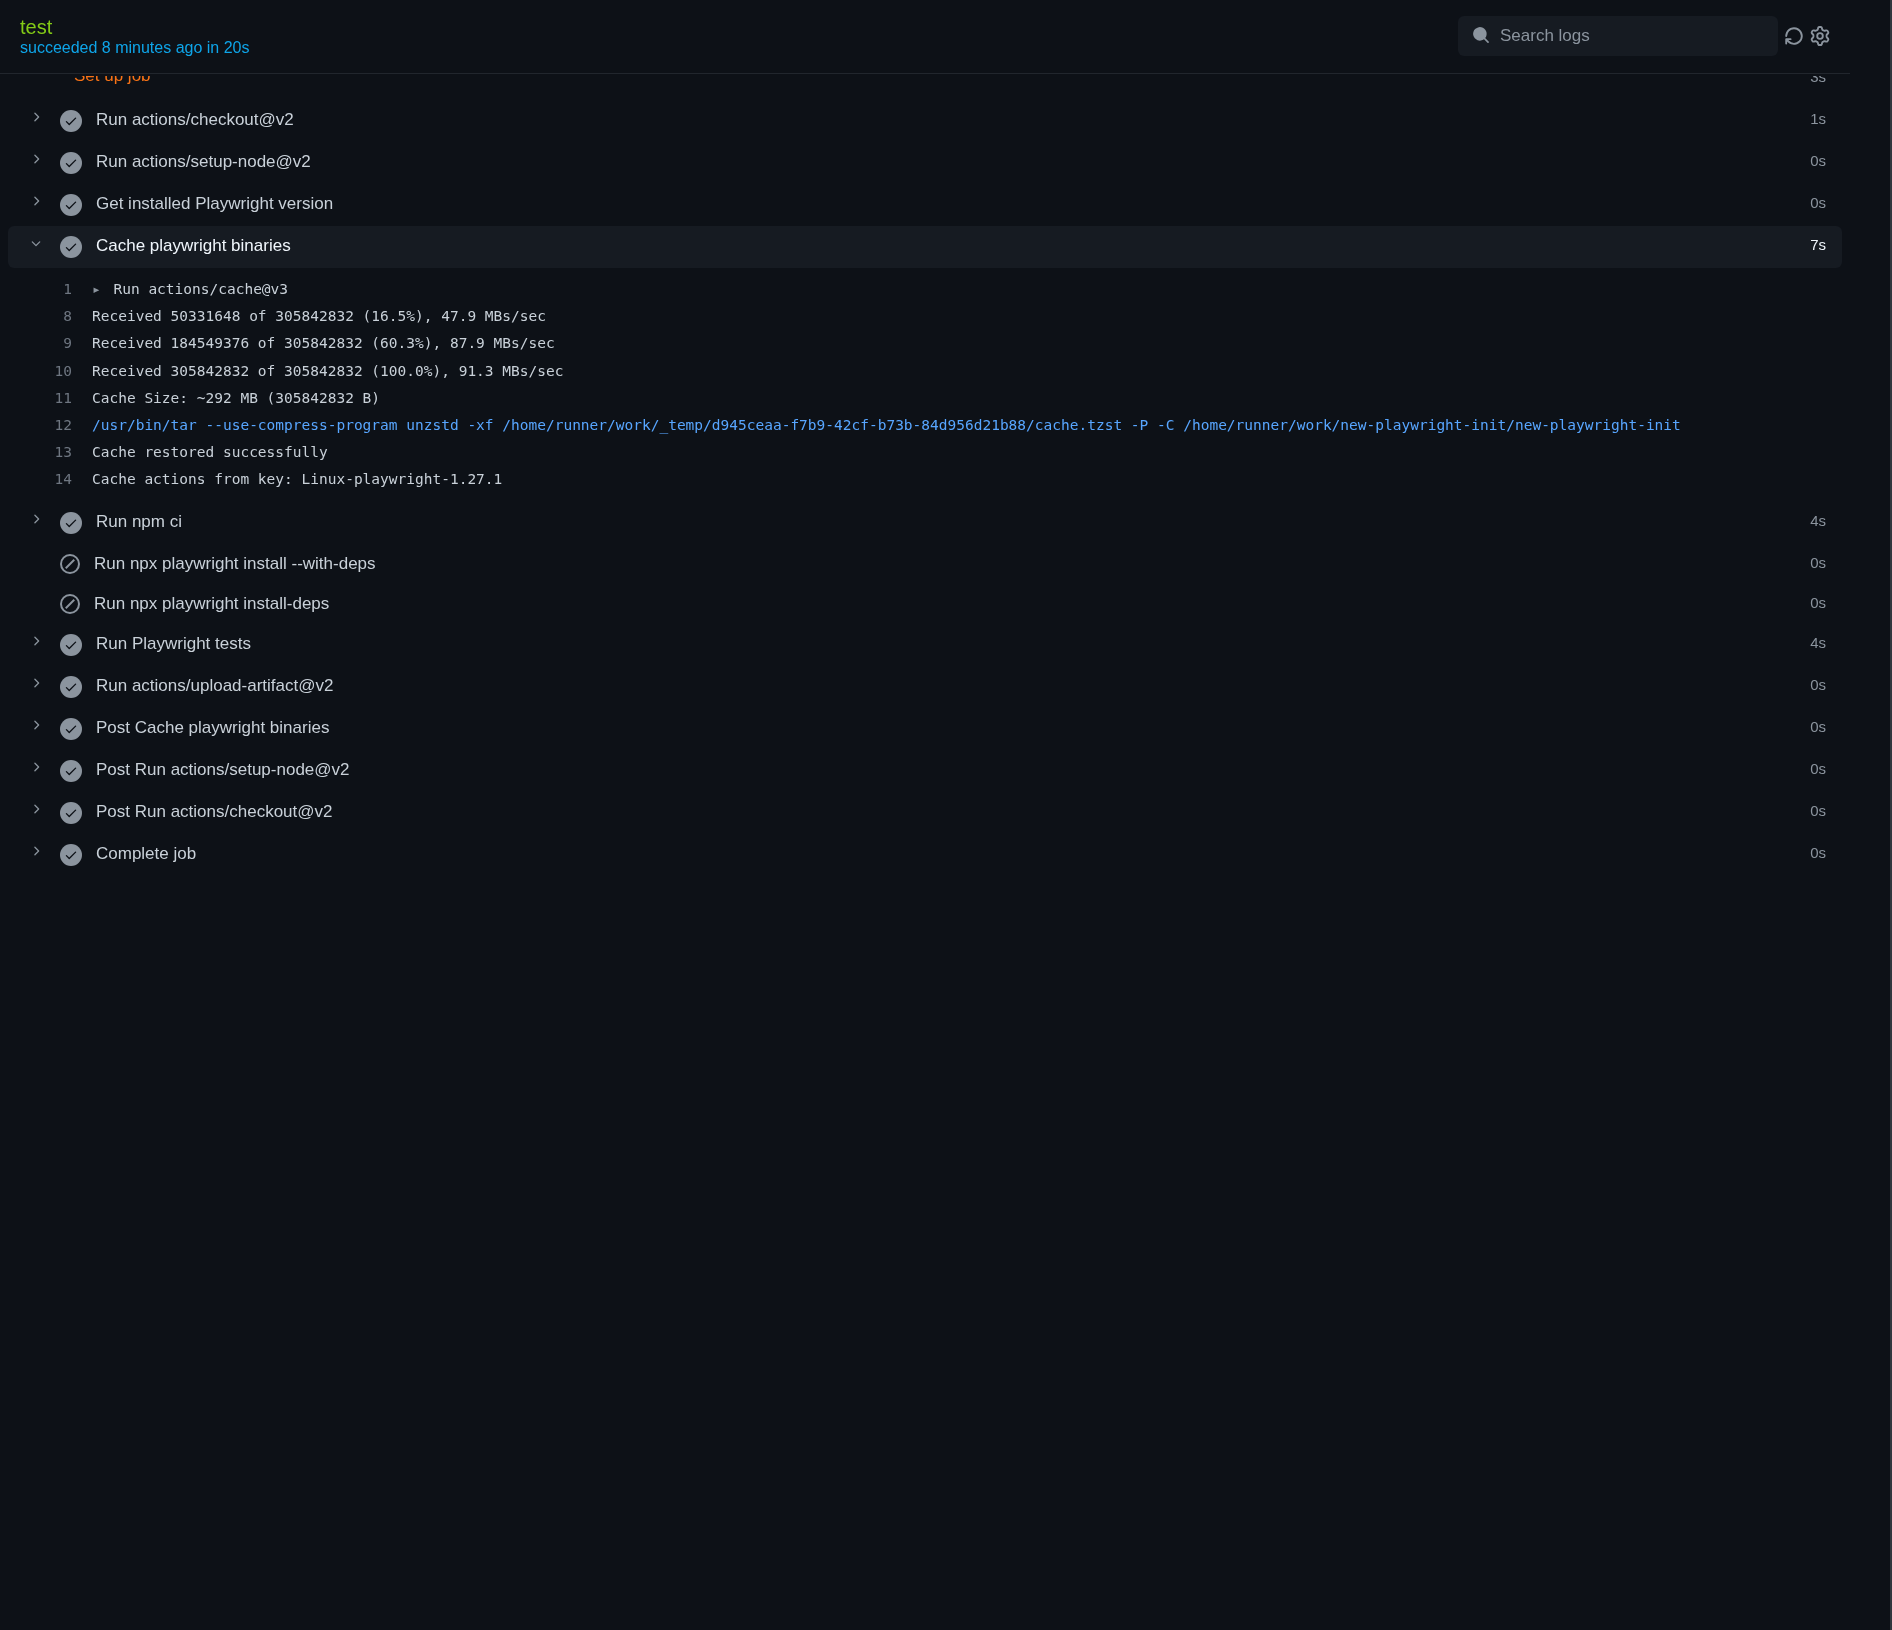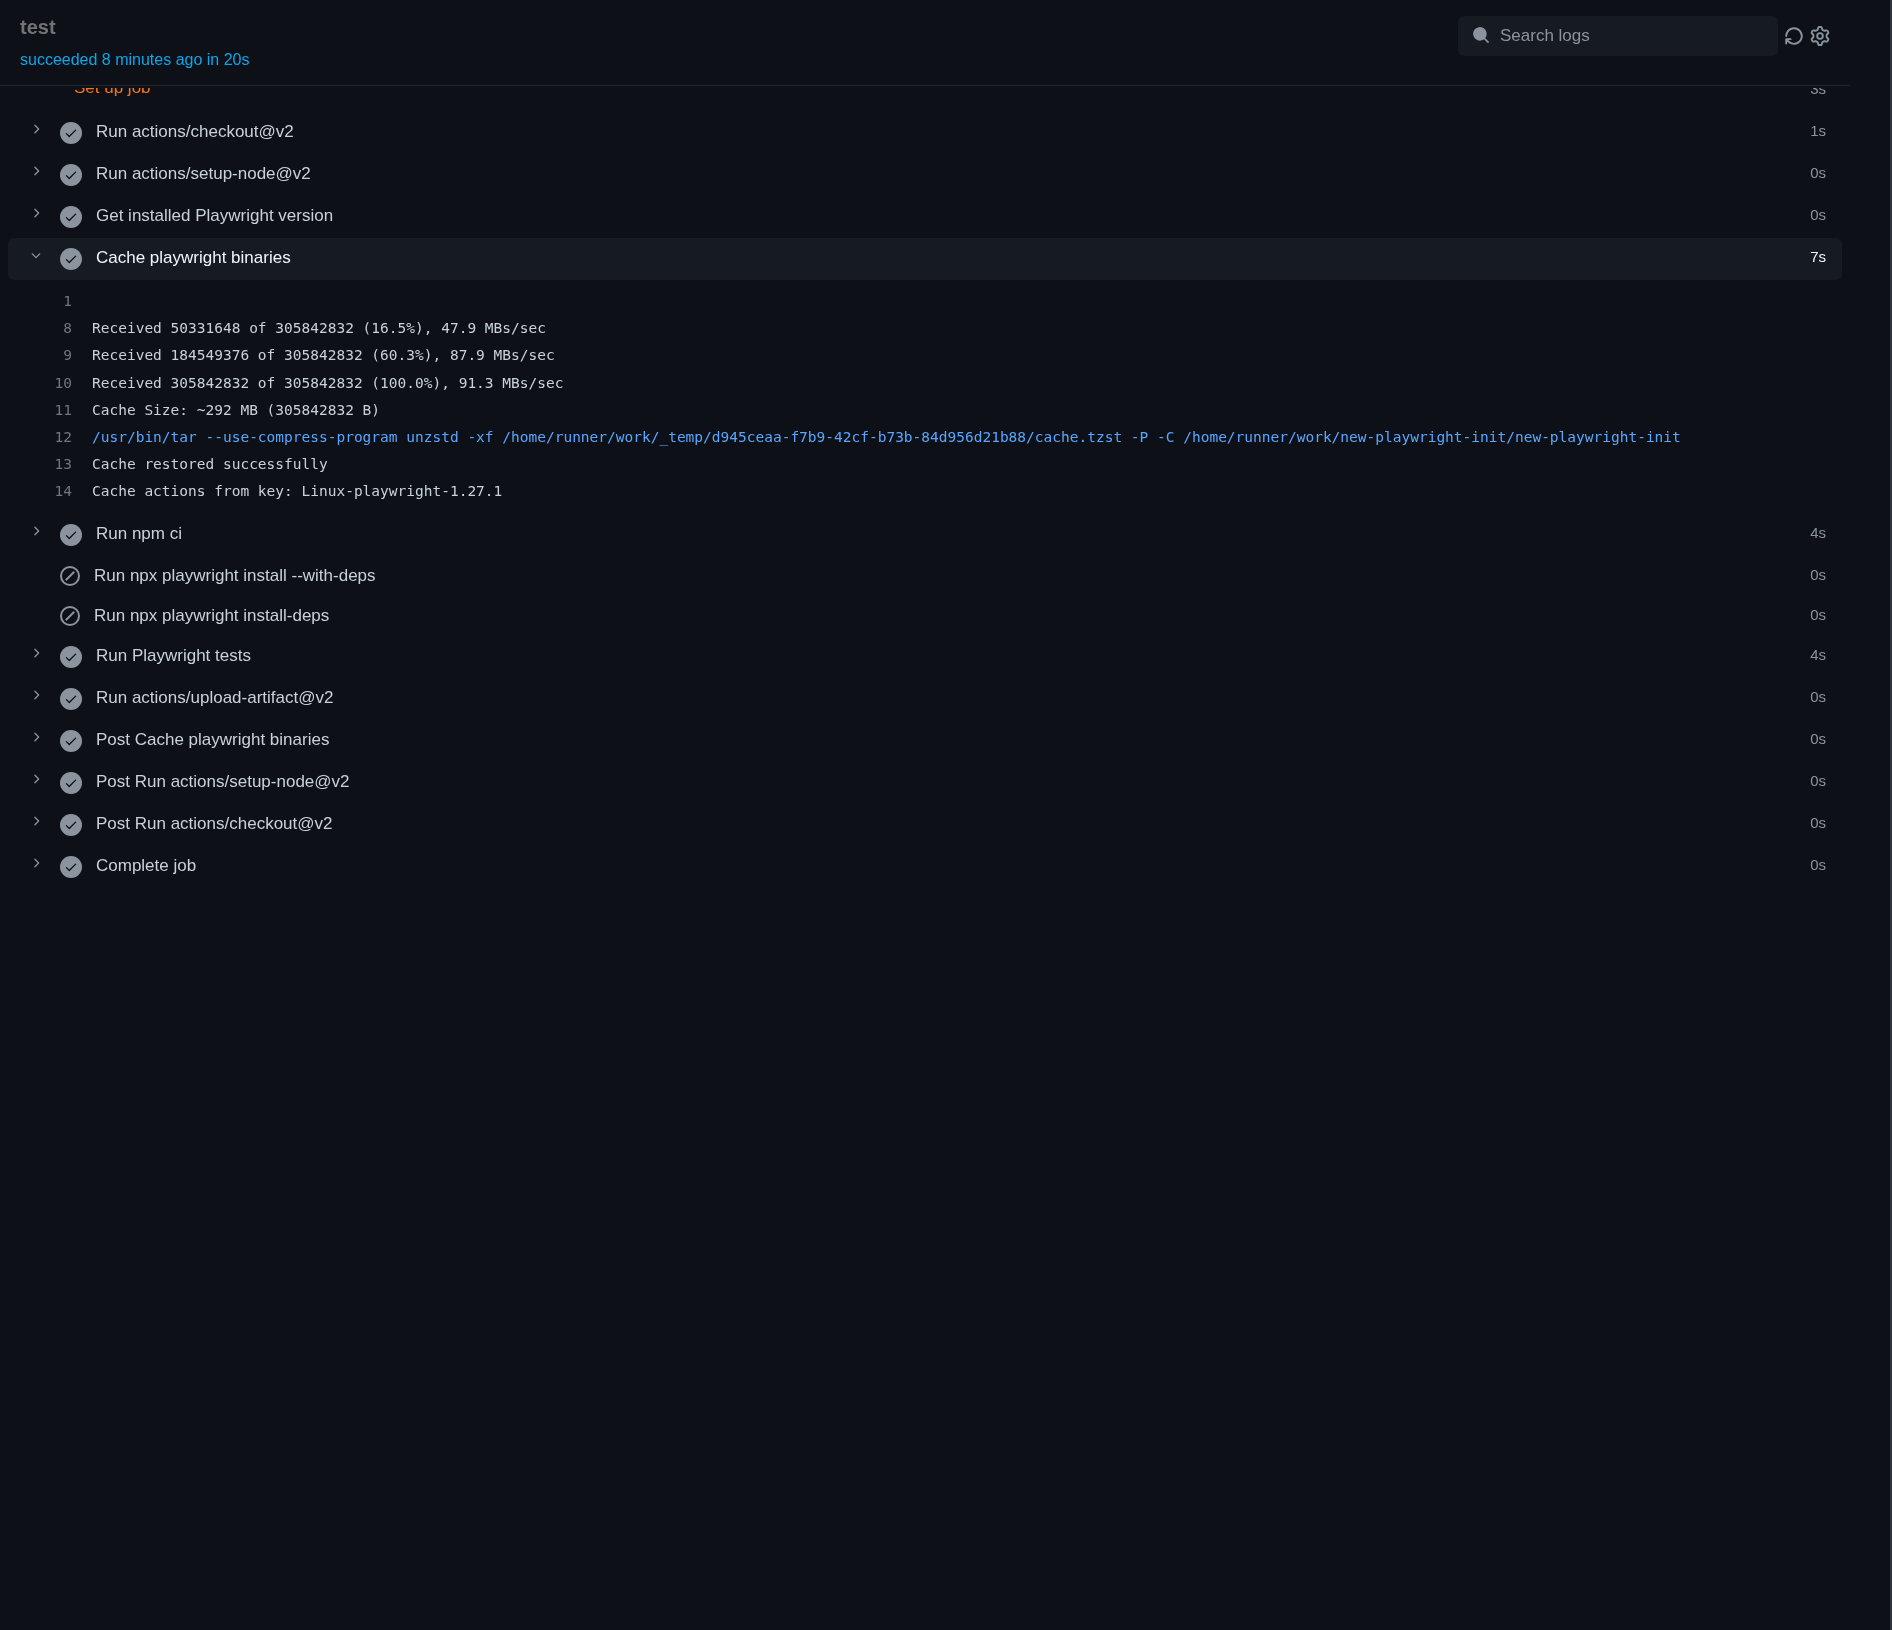--- a/index.html
+++ b/index.html
@@ -30,23 +30,23 @@
       padding: 16px 20px;
       border-bottom: 1px solid #21262d;
     }
     
     .header-left {
       flex: 1;
     }
     
     .job-title {
       font-size: 20px;
-      font-weight: 700;
-      color: #737373;
-      margin-bottom: 12px;
+      font-weight: 400;
+      color: #84cc16;
+      margin-bottom: 0;
     }
     
     .job-status {
       font-size: 16px;
       color: #0ea5e9;
     }
     
     .header-right {
       display: flex;
       align-items: center;
@@ -346,20 +346,21 @@
               </svg>
             </div>
           </span>
     <span class="step-name">Cache playwright binaries</span>
     <span class="step-time">7s</span>
   </div>
 
   <div class="log-output">
           <div class="log-line">
             <span class="line-number">1</span>
+            <span class="log-content"><span class="log-toggle">▸ </span>Run actions/cache@v3</span>
           </div>
           <div class="log-line">
             <span class="line-number">8</span>
             <span class="log-content">Received 50331648 of 305842832 (16.5%), 47.9 MBs/sec</span>
           </div>
           <div class="log-line">
             <span class="line-number">9</span>
             <span class="log-content">Received 184549376 of 305842832 (60.3%), 87.9 MBs/sec</span>
           </div>
           <div class="log-line">

